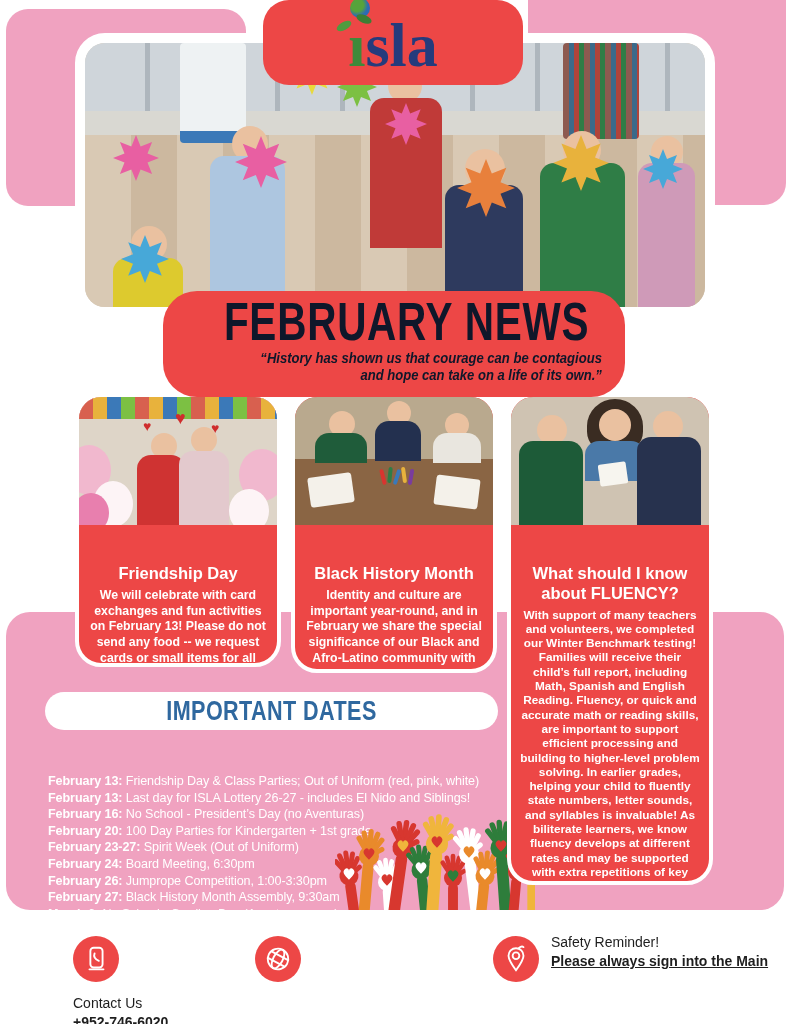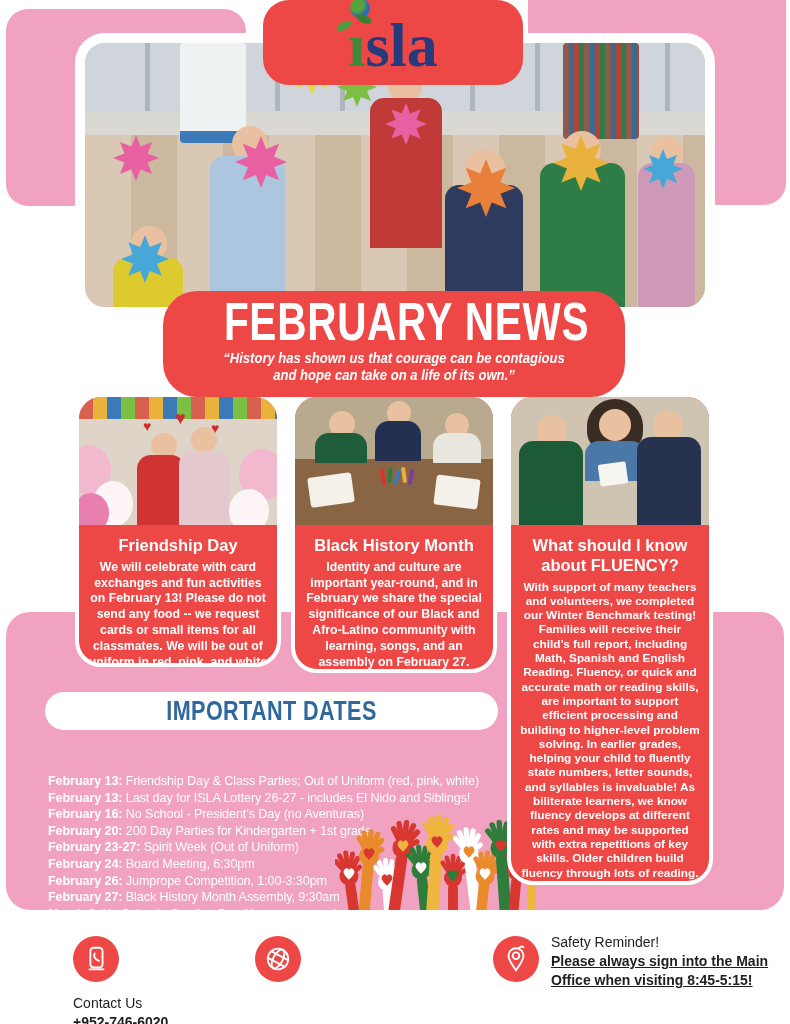--- a/index.html
+++ b/index.html
@@ -30,31 +30,31 @@
   .logo-text{font-family:"Liberation Serif",serif;font-weight:bold;font-size:62px;color:#253B7C;line-height:1;position:relative;top:2px;}
   .i-wrap{position:relative;display:inline-block;}
   .li{color:#3f8a3a;}
   .logo-globe{position:absolute;left:2px;top:-16px;width:20px;height:20px;border-radius:50%;
               background:radial-gradient(circle at 35% 35%,#57A33B 0 35%,#2C6CB5 60%);}
   .leaf{position:absolute;width:16px;height:8px;background:#4E9C3F;border-radius:50% 50% 50% 50%;}
   .leaf.l{left:-12px;top:8px;transform:rotate(-28deg);}
   .leaf.r{left:8px;top:1px;transform:rotate(22deg);background:#3C7F34;}
   
   .banner{position:absolute;left:163px;top:291px;width:462px;height:106px;background:#ED4746;border-radius:34px;
-          z-index:5;text-align:center;color:#ffffff;}
+          z-index:5;text-align:right;color:#0f172a;}
   .cond{display:inline-block;transform:scaleX(0.75);transform-origin:50% 50%;font-weight:800;}
   .banner-title{font-size:54px;letter-spacing:1px;margin-top:2px;line-height:1.05;white-space:nowrap;}
   .banner-quote{font-style:italic;font-weight:700;font-size:14.5px;line-height:17px;transform:scaleX(0.9);transform-origin:50% 0;}
   
   .card{position:absolute;top:393px;width:198px;border:4px solid #fff;border-radius:26px;background:#ED4746;z-index:3;overflow:hidden;}
   .card1{left:75px;height:266px;}
   .card2{left:291px;height:272px;}
   .card3{left:507px;height:484px;}
   .card-photo{position:relative;width:198px;height:128px;overflow:hidden;background:#d8cfc2;}
-  .card-body{padding:11px 9px 10px 9px;color:#fff;text-align:center;}
+  .card-body{padding:19px 9px 10px 9px;color:#fff;text-align:center;margin-top:20px;}
   .card-title{font-weight:bold;font-size:16.5px;line-height:1.2;margin-bottom:4px;}
   .card-text{font-size:12.3px;line-height:15.8px;font-weight:600;}
   .card3 .card-text{font-size:11.8px;line-height:14.3px;}
   .p1{background:#ded5c8;}
   .p2{background:#b9a98e;}
   .p3{background:#cfc3b2;}
   .balloon{position:absolute;border-radius:50%;}
   .marker{position:absolute;width:4px;height:16px;border-radius:2px;}
   .heart{position:absolute;color:#cf2d2d;font-size:14px;line-height:1;}
   
@@ -193,21 +193,21 @@
     </div>
   </div>
 
   <div class="dates-pill">
     <div class="dates-title cond">IMPORTANT DATES</div>
   </div>
   <div class="dates-list">
     <div><span class="dl">February 13:</span> <span>Friendship Day &amp; Class Parties; Out of Uniform (red, pink, white)</span></div>
     <div><span class="dl">February 13:</span> <span>Last day for ISLA Lottery 26-27 - includes El Nido and Siblings!</span></div>
     <div><span class="dl">February 16:</span> <span>No School - President’s Day (no Aventuras)</span></div>
-    <div><span class="dl">February 20:</span> <span>200 Day Parties for Kindergarten + 1st grade</span></div>
+    <div><span class="dl">February 20:</span> <span>100 Day Parties for Kindergarten + 1st grade</span></div>
     <div><span class="dl">February 23-27:</span> <span>Spirit Week (Out of Uniform)</span></div>
     <div><span class="dl">February 24:</span> <span>Board Meeting, 6:30pm</span></div>
     <div><span class="dl">February 26:</span> <span>Jumprope Competition, 1:00-3:30pm</span></div>
     <div><span class="dl">February 27:</span> <span>Black History Month Assembly, 9:30am</span></div>
     <div><span class="dl">March 6:</span> <span>No School - Grading Day (Aventuras open)</span></div>
   </div>
 
   <svg class="hands" width="200" height="112" viewBox="0 0 200 112">
     <defs>
       <g id="hand">
@@ -279,17 +279,16 @@
     <div class="ficon">
       <svg width="30" height="30" viewBox="0 0 32 32" fill="none" stroke="#fff" stroke-width="2" stroke-linecap="round">
         <path d="M16 28 C10.5 20.5 8 16.5 8 12.5 a8 8 0 1 1 16 0 c0 4 -2.5 8 -8 15.5 z"></path>
         <circle cx="16" cy="12.5" r="3.6"></circle>
         <path d="M19 4.5 q3 -3 5 -1.2"></path>
       </svg>
     </div>
     <div class="ftext">
       <div>Safety Reminder!</div>
       <div class="fb">Please always sign into the Main</div>
-      <div class="fb">Office when visiting 8:45-5:15!</div>
     </div>
   </div>
 
 </div>
 
 </body></html>

